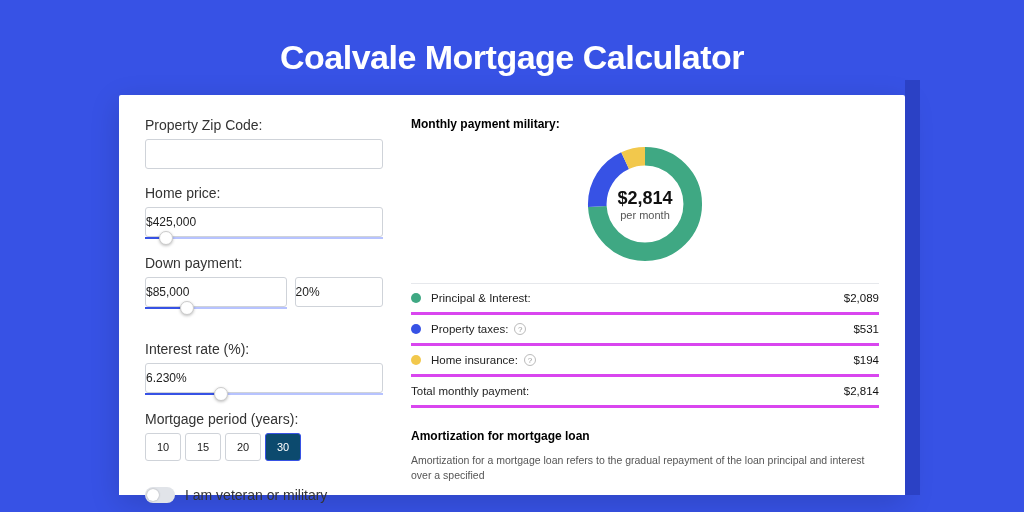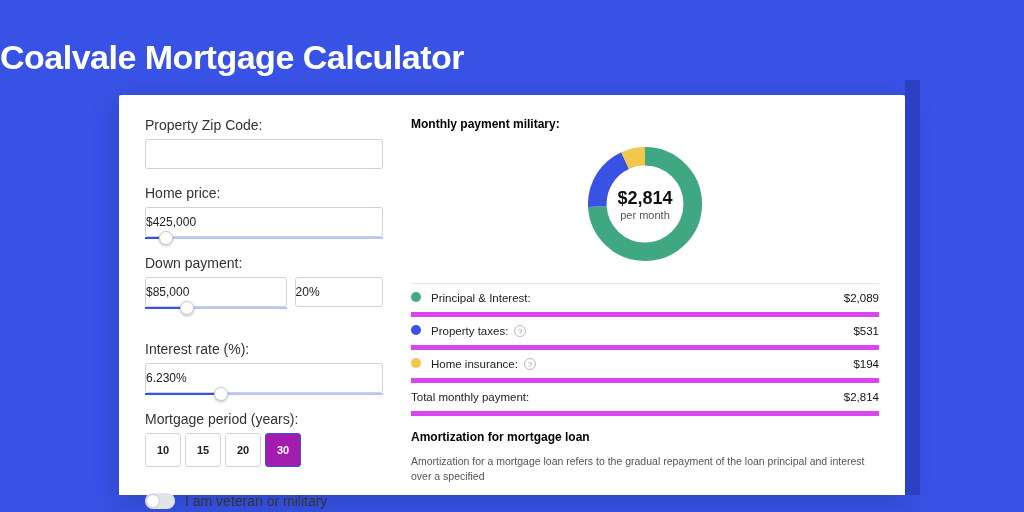--- a/index.html
+++ b/index.html
@@ -1,53 +1,53 @@
 <!DOCTYPE html>
 <html><head>
 <meta charset="utf-8">
 <style>
   *{box-sizing:border-box;margin:0;padding:0;font-family:-apple-system,BlinkMacSystemFont,"Segoe UI",Arial,sans-serif}
   body{background:#3752e5;width:1024px;height:512px;overflow:hidden}
-  .hero{padding:38px 0 18px;}
+  .hero{padding:38px 0 18px;text-align:center}
   .hero h1{color:#fff;font-size:34px;font-weight:700;letter-spacing:-.5px}
   .panel{background:#fff;margin:0 auto;width:786px;height:400px;position:relative;border-radius:2px 2px 0 0;box-shadow:0 8px 30px rgba(0,0,0,.15)}
   .shade{position:absolute;right:-15px;top:-15px;width:15px;height:415px;background:#2b41c5}
   .cols{display:flex;padding:22px 26px 0 26px;gap:28px;height:100%}
   .left{flex:0 0 238px}
   .right{flex:1;min-width:0}
   .lbl{font-size:14px;color:#333;margin:0 0 6px 0}
   .inp{width:100%;height:30px;border:1px solid #cfd3d9;border-radius:3px;padding:0 0;font-size:12px;color:#222}
   .grp{margin-bottom:16px;position:relative}
   .slider{position:relative;height:4px;margin-top:-2px}
   .track{position:absolute;left:0;right:0;height:2px;background:#b7c3ff;bottom:0}
   .fill{position:absolute;left:0;height:2px;background:#3752e5;bottom:0}
   .thumb{position:absolute;width:14px;height:14px;border-radius:50%;background:#fff;border:1px solid #ccc;box-shadow:0 1px 3px rgba(0,0,0,.25);bottom:-6px;transform:translateX(-50%)}
   .row{display:flex;gap:8px}
   .row .grp{margin-bottom:16px}
   .periods{display:flex;gap:4px}
-  .pbtn{width:36px;height:34px;border:1px solid #cfd3d9;border-radius:3px;font-size:11px;font-weight:700;background:#fff;color:#222;display:flex;align-items:center;justify-content:center;cursor:pointer}
-  .pbtn.on{background:#a21caf;color:#fff;border-color:#3752e5}
+  .pbtn{width:36px;height:28px;border:1px solid #cfd3d9;border-radius:3px;font-size:11px;font-weight:400;background:#fff;color:#222;display:flex;align-items:center;justify-content:center;cursor:pointer}
+  .pbtn.on{background:#0c4a6e;color:#fff;border-color:#3752e5}
   .tog{display:flex;align-items:center;gap:10px;margin-top:26px}
   .switch{width:30px;height:16px;background:#e1e4e9;border-radius:10px;position:relative}
   .knob{position:absolute;width:12px;height:12px;background:#fff;border-radius:50%;top:2px;left:2px;box-shadow:0 0 2px rgba(0,0,0,.3)}
   .sect{font-weight:700;font-size:12px;color:#000;margin-bottom:10px}
   .donut-wrap{display:flex;justify-content:center;margin:6px 0 16px}
   .donut-c{position:relative;width:126px;height:126px}
   .donut-c svg{width:126px;height:126px;transform:rotate(-90deg)}
   .donut-c .center{position:absolute;inset:0;display:flex;flex-direction:column;align-items:center;justify-content:center}
   .center .big{font-weight:700;font-size:18px;color:#111}
   .center .sm{font-size:11px;color:#555}
   .legend{border-top:1px solid #e6e8ec}
-  .lrow{display:flex;padding:8px 0;border-bottom:5px solid #d946ef;font-size:11.5px}
+  .lrow{display:flex;align-items:center;padding:8px 0;border-bottom:3px solid #d946ef;font-size:11.5px}
   .dot{width:10px;height:10px;border-radius:50%;margin-right:10px;flex:0 0 10px}
   .lrow .name{color:#222}
   .lrow .val{margin-left:auto;color:#111}
   .lrow.total .name,.lrow.total .val{font-weight:400}
   .info{display:inline-flex;width:12px;height:12px;border:1px solid #bbb;border-radius:50%;color:#999;font-size:8px;align-items:center;justify-content:center;margin-left:6px}
-  .amort{margin-top:14px}
+  .amort{margin-top:21px}
   .amort p{font-size:10.5px;color:#555;margin-top:8px;line-height:1.4}
 </style>
 </head>
 <body>
 
 <div class="hero">
   <h1>Coalvale Mortgage Calculator</h1>
 </div>
 
 <div class="panel">

